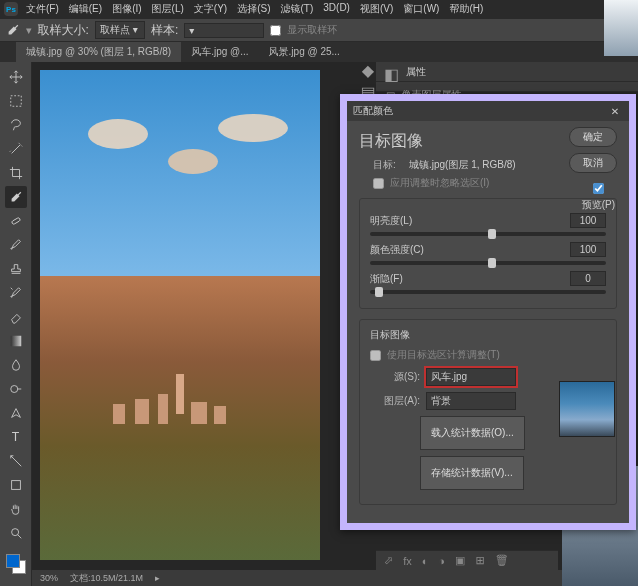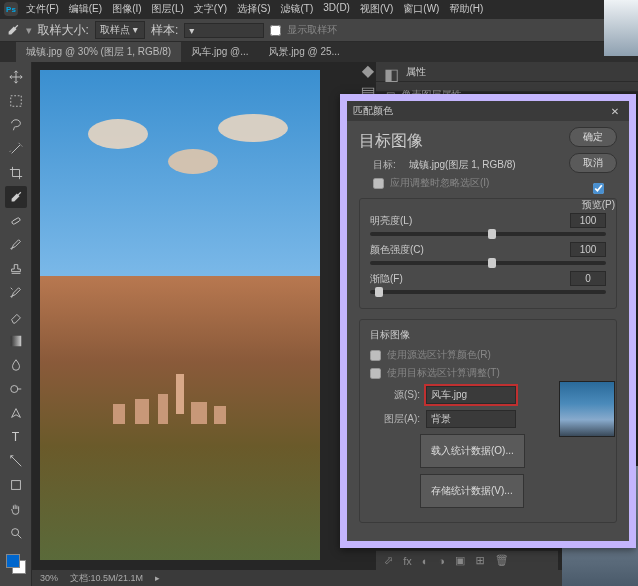--- a/index.html
+++ b/index.html
@@ -367,24 +367,20 @@
             <div class="slider-thumb" style="left:2%"></div>
           </div>
       </div>
 
     </div>
 
     <div class="dlg-group dlg-group2">
       <div class="dlg-group-title">目标图像</div>
       <div class="dlg-row" style="margin-left:0">
         <input type="checkbox" class="dlg-cb" disabled="" style="">
-        <span class="dlg-cb-label">使用源选区计算颜色(R)</span>
-      </div>
-      <div class="dlg-row" style="margin-left:0">
-        <input type="checkbox" class="dlg-cb" disabled="" style="">
         <span class="dlg-cb-label">使用目标选区计算调整(T)</span>
       </div>
 
       <div class="stat-row">
         <span class="stat-label">源(S):</span>
         <div class="stat-select hi"><span>风车.jpg</span></div>
       </div>
       <div class="stat-row">
         <span class="stat-label">图层(A):</span>
         <div class="stat-select"><span>背景</span></div>

